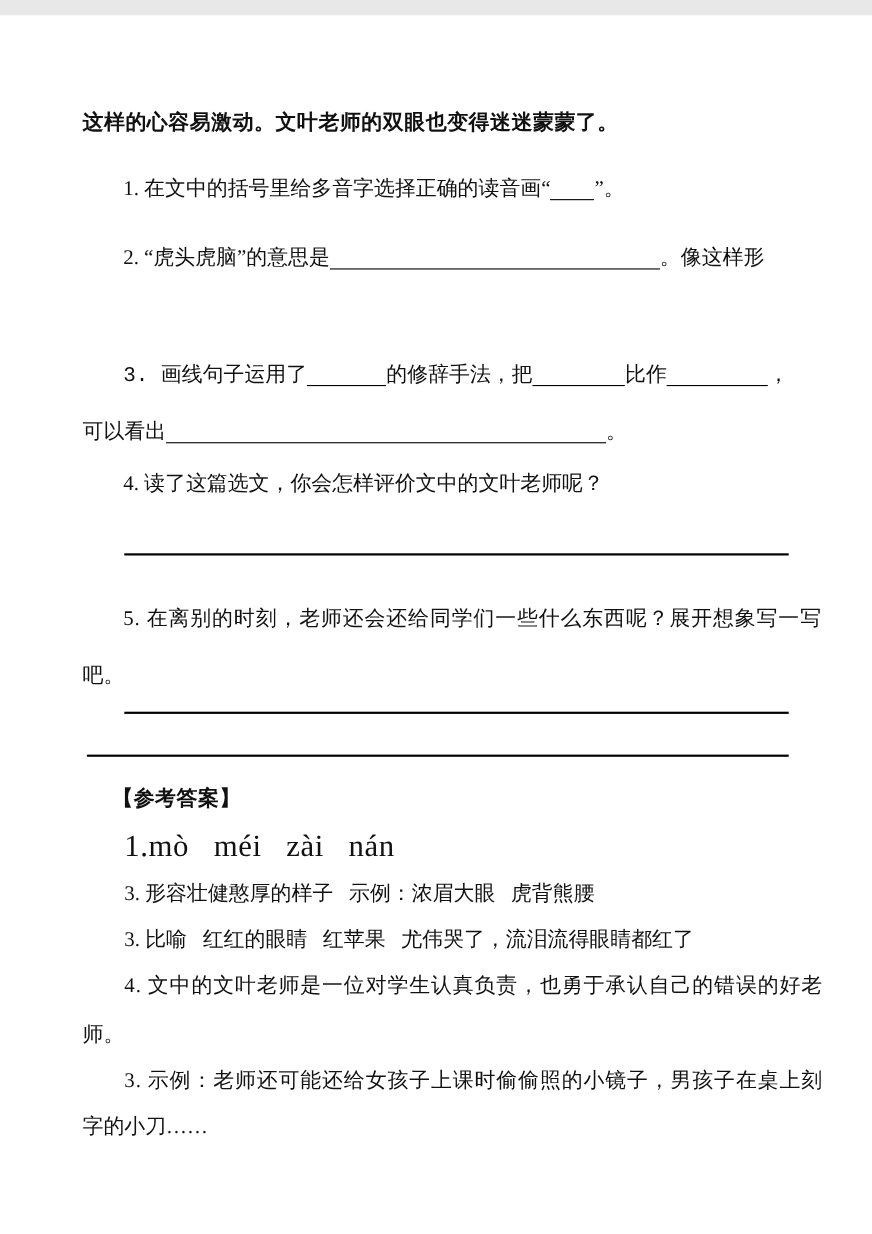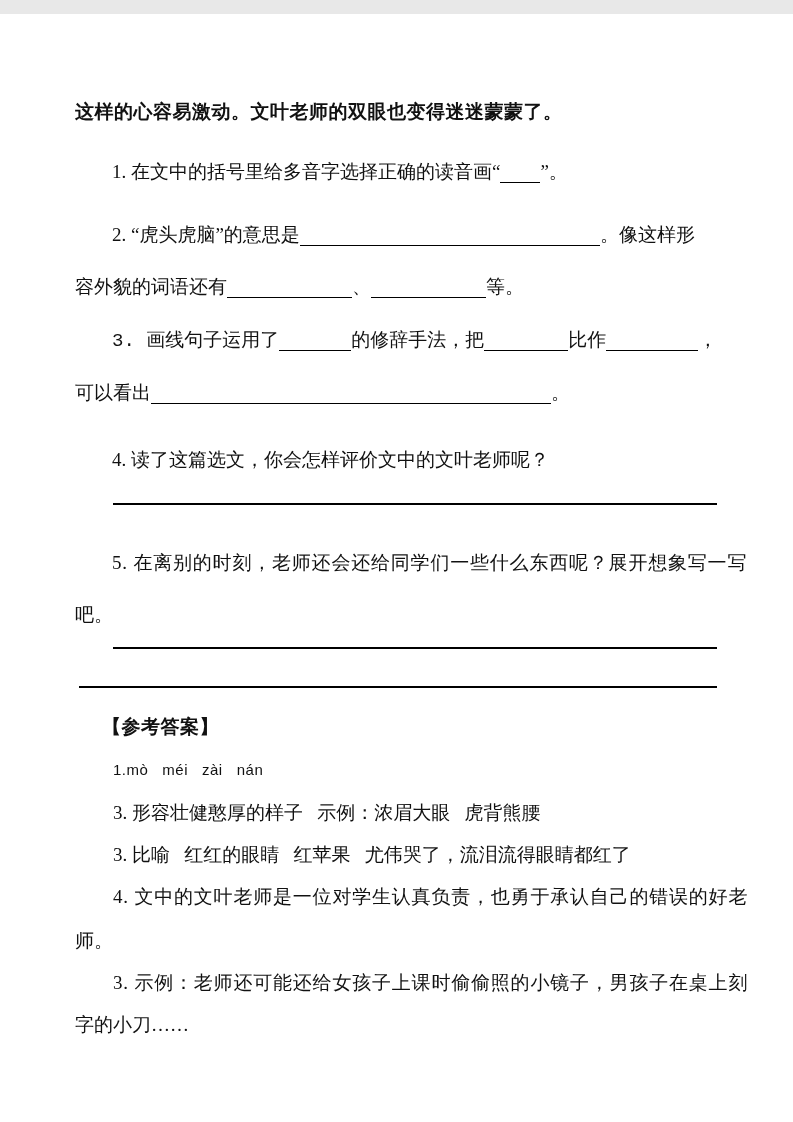--- a/index.html
+++ b/index.html
@@ -19,22 +19,22 @@
     line-height: 28px;
     white-space: pre;
     color: #111111;
   }
   .kai {
     font-family: "DejaVu Serif", serif;
     font-weight: 600;
     letter-spacing: 0.5px;
   }
   .sans {
-    font-family: Liberation Sans, sans-serif;
-    font-size: 15px;
+    font-family: Liberation Serif, serif;
+    font-size: 28px;
     letter-spacing: 0.5px;
   }
   .stretch { letter-spacing: 0.8px; }
   .blank {
     display: inline-block;
     border-bottom: 1px solid #000000;
     height: 20px;
     vertical-align: -5px;
   }
   .rule {
@@ -47,26 +47,25 @@
 </head>
 <body>
 
 <div class="page">
 
   <div class="line kai" style="left:75px; top:83px;">这样的心容易激动。文叶老师的双眼也变得迷迷蒙蒙了。</div>
 
   <div class="line" style="left:112px; top:144px;"><span class="seg">1. 在文中的括号里给多音字选择正确的读音画“</span><span class="blank" style="width: 40px;"></span><span class="seg">”。</span></div>
 
   <div class="line" style="left:112px; top:207px;"><span class="seg">2. “虎头虎脑”的意思是</span><span class="blank" style="width: 300px;"></span><span class="seg">。像这样形</span></div>
-  <div class="line" style="left:75px; top:259px;"><span class="seg">容外貌的词语还有</span><span class="blank" style="width: 125px;"></span><span class="seg">、</span><span class="blank" style="width: 115px;"></span><span class="seg">等。</span></div>
 
   <div class="line" style="left:112px; top:313px;font-family:Liberation Mono, monospace;"><span class="seg">3. 画线句子运用了</span><span class="blank" style="width: 72px;"></span><span class="seg">的修辞手法，把</span><span class="blank" style="width: 84px;"></span><span class="seg">比作</span><span class="blank" style="width: 92px;"></span><span class="seg">，</span></div>
   <div class="line" style="left:75px; top:365px;"><span class="seg">可以看出</span><span class="blank" style="width: 400px;"></span><span class="seg">。</span></div>
 
-  <div class="line" style="left:112px; top:432px;">4. 读了这篇选文，你会怎样评价文中的文叶老师呢？</div>
+  <div class="line" style="left:112px; top:412px;">4. 读了这篇选文，你会怎样评价文中的文叶老师呢？</div>
   <div class="rule" style="left:113px; top:489px; width:604px;"></div>
 
   <div class="line stretch" style="left:112px; top:535px;">5. 在离别的时刻，老师还会还给同学们一些什么东西呢？展开想象写一写</div>
   <div class="line" style="left:75px; top:587px;">吧。</div>
   <div class="rule" style="left:113px; top:633px; width:604px;"></div>
 
   <div class="rule" style="left:79px; top:672px; width:638px;"></div>
 
   <div class="line kai" style="left:102px; top:698px;">【参考答案】</div>
 

